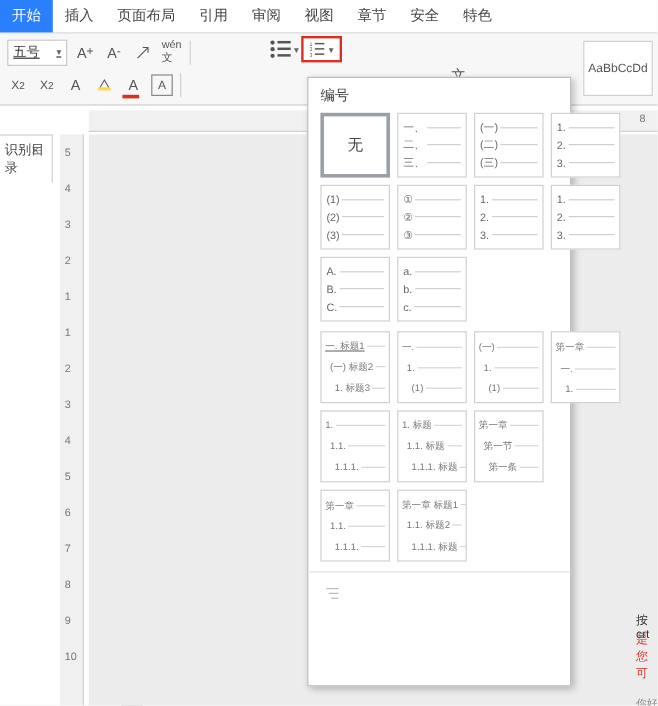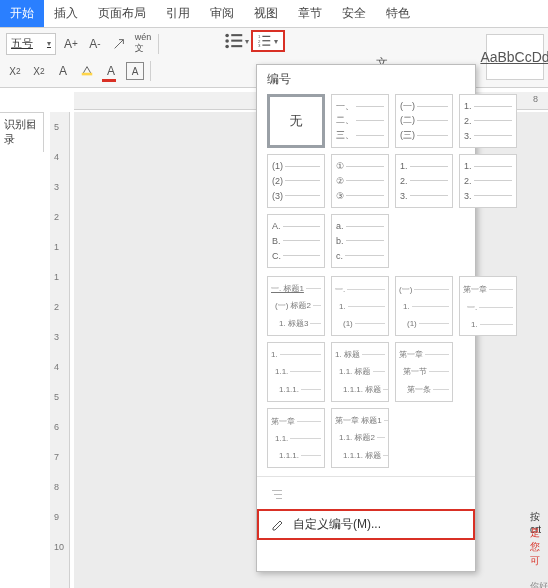--- a/index.html
+++ b/index.html
@@ -12,21 +12,21 @@
 .ribbon { height: 60px; background: #f7f7f7; border-bottom: 1px solid #d0d0d0; padding: 4px 6px; display: flex; flex-direction: column; gap: 4px; position: relative; }
 .ribbon-row { display: flex; align-items: center; gap: 6px; height: 24px; }
 .fontsize-box { width: 50px; height: 22px; border: 1px solid #c8c8c8; background: #fff; font-size: 11px; padding: 2px 4px; display: flex; align-items: center; justify-content: space-between; text-decoration: underline; }
 .dd { font-size: 8px; color: #666; }
 .ricon { width: 18px; height: 18px; display: flex; align-items: center; justify-content: center; color: #555; }
 .sep { width: 1px; height: 20px; background: #d0d0d0; }
 .bullet-btn { position: absolute; left: 222px; top: 2px; width: 28px; height: 22px; border: 1px solid transparent; display: flex; align-items: center; justify-content: center; }
 .num-btn { position: absolute; left: 251px; top: 2px; width: 34px; height: 22px; border: 2px solid #d93025; display: flex; align-items: center; justify-content: center; gap: 2px; background: #fff; }
 .ricon svg { width: 14px; height: 14px; }
 .indent-group { position: absolute; left: 308px; top: 4px; display: flex; gap: 16px; margin-top: 29px; }
-.style-prev { position: absolute; right: 4px; top: 6px; width: 58px; height: 46px; border: 1px solid #d0d0d0; background: #fff; font-size: 14px; display: flex; align-items: center; justify-content: center; color: #555; text-decoration: underline; }
+.style-prev { position: absolute; right: 4px; top: 6px; width: 58px; height: 46px; border: 1px solid #d0d0d0; background: #fff; font-size: 10px; display: flex; align-items: center; justify-content: center; color: #555; }
 
 .leftpane { position: absolute; left: 0; top: 112px; width: 44px; height: 40px; border-top: 1px solid #d0d0d0; border-right: 1px solid #d0d0d0; font-size: 11px; color: #444; padding: 4px; }
 .close-x { position: absolute; left: 26px; top: 118px; font-size: 12px; color: #888; }
 
 .rulerV { position: absolute; left: 50px; top: 112px; width: 20px; bottom: 0; background: #f0f0f0; border-right: 1px solid #d0d0d0; }
 .rulerV .tick { position: absolute; left: 4px; font-size: 9px; color: #777; }
 .pagegray { position: absolute; left: 51px; top: 262px; width: 18px; height: 320px; background: #c8c8c8; }
 .rulerH { position: absolute; left: 74px; top: 92px; right: 0; height: 18px; background: #f0f0f0; border-bottom: 1px solid #d0d0d0; }
 .docarea { position: absolute; left: 74px; top: 112px; right: 0; bottom: 0; background: #ececec; }
 
@@ -447,25 +447,17 @@
   <div class="divider"></div>
   <div class="menu-item disabled">
     <span class="mi-icon">
         <svg viewBox="0 0 14 14">
           <rect x="1" y="2" width="10" height="1" fill="#bbb"></rect>
           <rect x="3" y="6" width="8" height="1" fill="#bbb"></rect>
           <rect x="5" y="10" width="6" height="1" fill="#bbb"></rect>
         </svg>
       </span>
   </div>
-  <div class="menu-item hl">
-    <span class="mi-icon">
-        <svg viewBox="0 0 14 14">
-          <path d="M2 12 L4 12 L11 5 L9 3 L2 10 Z" fill="none" stroke="#555"></path>
-        </svg>
-      </span>
-    <span>自定义编号(M)...</span>
-  </div>
 </div>
 
 <div class="sidetext" style="top:510px;">按 <span>crt</span></div>
 <div class="sidetext" style="top:526px;color:#d93025;">是您可</div>
 <div class="sidetext" style="top:580px;color:#888;font-size:9px;">你好</div>
 
 </body></html>

